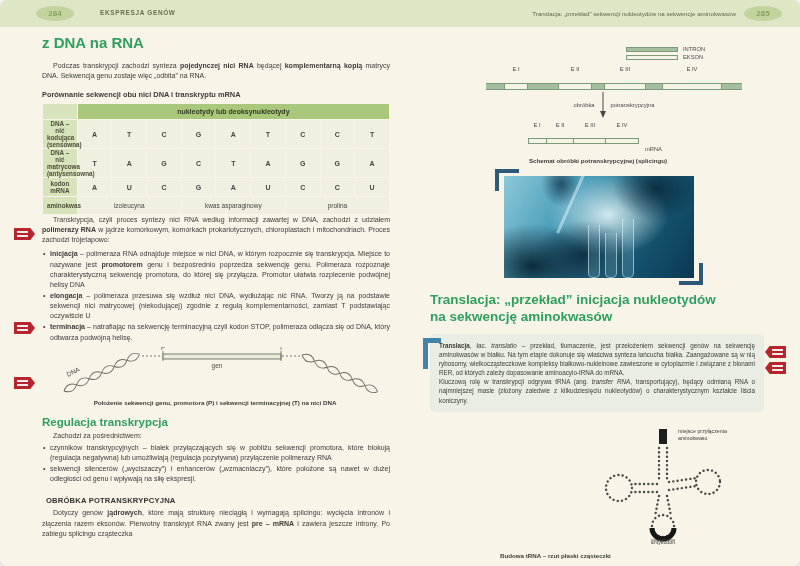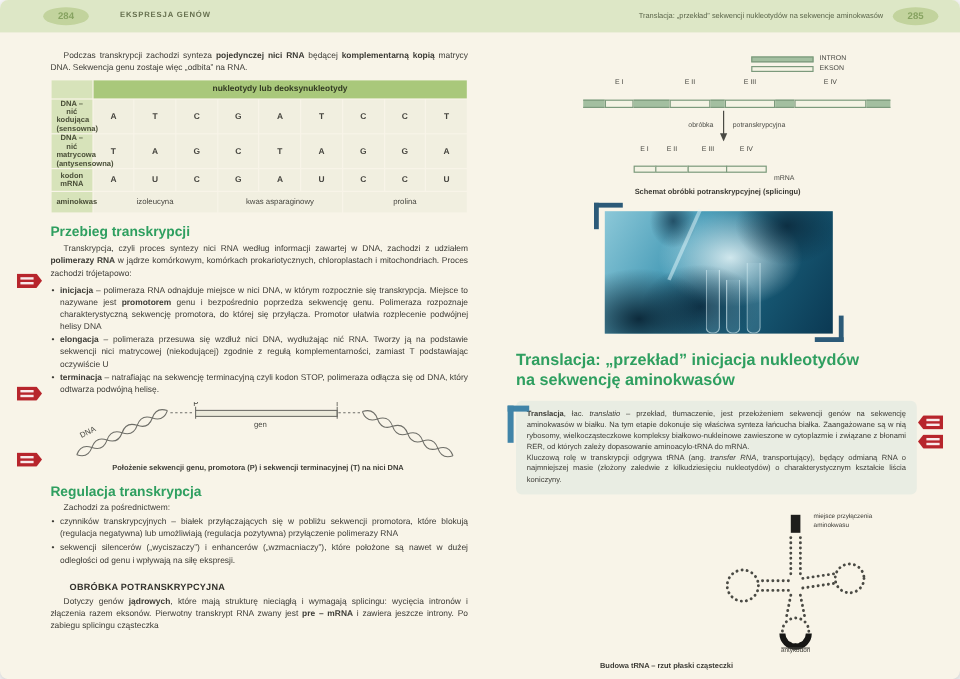--- a/index.html
+++ b/index.html
@@ -12,21 +12,21 @@
            background:#c2d39d;color:#87a361;font-size:8px;font-weight:bold;
            display:flex;align-items:center;justify-content:center;}
   .pagenum.l{left:36px;} .pagenum.r{right:18px;}
   .band-label{position:absolute;top:9px;font-size:6.4px;font-weight:bold;color:#66704f;letter-spacing:.7px;}
   .band-label.l{left:100px;}
   .band-title{position:absolute;top:10px;right:64px;font-size:6.2px;color:#5c664b;}
   
   .h1{font-weight:bold;color:#2f9f60;font-size:15px;line-height:1.25;}
   .h1.small{font-size:13.5px;}
   .h2{font-weight:bold;color:#2f9f60;font-size:11.5px;margin:10px 0 3px;}
-  .h3{font-weight:bold;color:#33322c;font-size:7.6px;margin:12px 16px 3px;letter-spacing:.2px;}
+  .h3{font-weight:bold;color:#33322c;font-size:7.6px;margin:12px 4px 3px;letter-spacing:.2px;}
   .body-p{font-size:7px;line-height:1.45;text-align:justify;margin:0 0 4px;}
   .indent{text-indent:11px;}
   ul.blist{list-style:none;margin:2px 0 4px;padding:0;}
   ul.blist li{position:relative;padding-left:8px;font-size:7px;line-height:1.45;text-align:justify;margin-bottom:1px;}
   ul.blist li::before{content:"\2022";position:absolute;left:1px;top:0;color:#3c3b35;}
   .cap{font-size:6.2px;font-weight:bold;color:#3c3b35;text-align:center;}
   
   .lpage{position:absolute;left:42px;top:34px;width:348px;}
   .tbl-cap{font-size:7.4px;font-weight:bold;margin:9px 0 4px;}
   table.seq{border-collapse:separate;border-spacing:1.5px;width:348px;table-layout:fixed;}
@@ -97,24 +97,26 @@
   <div class="pagenum r">285</div>
 
   <div class="tag pright" style="left:14px;top:228px;"></div>
   <div class="tag pright" style="left:14px;top:322px;"></div>
   <div class="tag pright" style="left:14px;top:377px;"></div>
   <div class="tag pleft" style="left:765px;top:346px;"></div>
   <div class="tag pleft" style="left:765px;top:362px;"></div>
 
   <div class="lpage">
     <div class="h1">
+      <div>z DNA na RNA</div>
     </div>
 
     <p class="body-p indent" style="margin-top:8px;"><span>Podczas transkrypcji zachodzi synteza </span><span style="font-weight: 700;">pojedynczej nici RNA</span><span> będącej </span><span style="font-weight: 700;">komplementarną kopią</span><span> matrycy DNA. Sekwencja genu zostaje więc „odbita” na RNA.</span></p>
 
+    <div class="tbl-cap">Porównanie sekwencji obu nici DNA i transkryptu mRNA</div>
 
     <table class="seq">
       <tbody>
           <tr>
         <td class="hdr-empty"></td>
         <td class="hdr" colspan="9">nukleotydy lub deoksynukleotydy</td>
       </tr>
       <tr>
         <td class="lbl">DNA – nić kodująca (sensowna)</td>
         <td class="nt">A</td>
@@ -153,21 +155,20 @@
       </tr>
       <tr>
         <td class="lbl">aminokwas</td>
         <td class="am" colspan="3">izoleucyna</td>
         <td class="am" colspan="3">kwas asparaginowy</td>
         <td class="am" colspan="3">prolina</td>
       </tr>
     </tbody>
       </table>
 
-    <div class="h2">Przebieg transkrypcji</div>
     <p class="body-p indent"><span>Transkrypcja, czyli proces syntezy nici RNA według informacji zawartej w DNA, zachodzi z udziałem </span><span style="font-weight: 700;">polimerazy RNA</span><span> w jądrze komórkowym, komórkach prokariotycznych, chloroplastach i mitochondriach. Proces zachodzi trójetapowo:</span></p>
     <ul class="blist">
       <li><span style="font-weight: 700;">inicjacja</span><span> – polimeraza RNA odnajduje miejsce w nici DNA, w którym rozpocznie się transkrypcja. Miejsce to nazywane jest </span><span style="font-weight: 700;">promotorem</span><span> genu i bezpośrednio poprzedza sekwencję genu. Polimeraza rozpoznaje charakterystyczną sekwencję promotora, do której się przyłącza. Promotor ułatwia rozplecenie podwójnej helisy DNA</span></li>
       <li><span style="font-weight: 700;">elongacja</span><span> – polimeraza przesuwa się wzdłuż nici DNA, wydłużając nić RNA. Tworzy ją na podstawie sekwencji nici matrycowej (niekodującej) zgodnie z regułą komplementarności, zamiast T podstawiając oczywiście U</span></li>
       <li><span style="font-weight: 700;">terminacja</span><span> – natrafiając na sekwencję terminacyjną czyli kodon STOP, polimeraza odłącza się od DNA, który odtwarza podwójną helisę.</span></li>
     </ul>
 
     <div class="gene-wrap">
       <svg class="gene-svg" width="330" height="50" viewBox="0 0 330 50">
         <g stroke="#6e6e68" stroke-width="0.9" fill="none">

